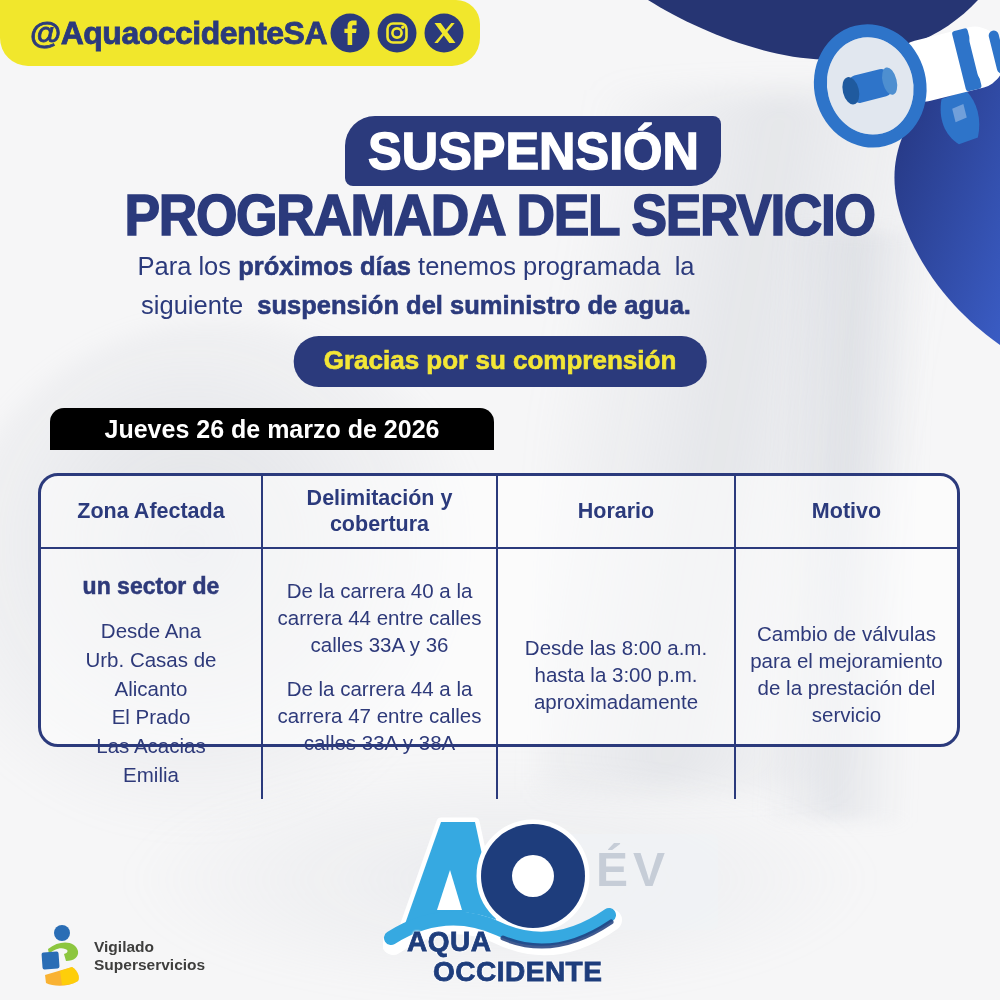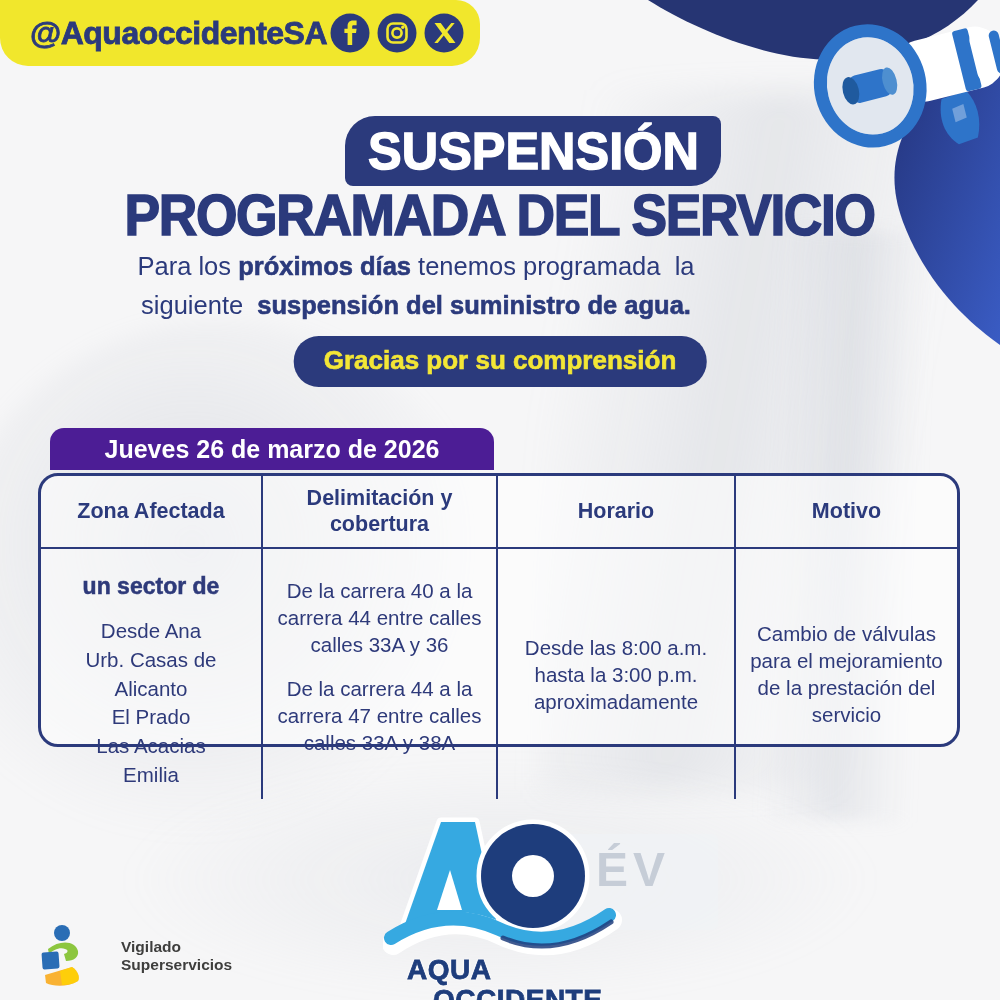--- a/index.html
+++ b/index.html
@@ -58,22 +58,22 @@
     font-size:25.5px; line-height:1.52; color:#2b3a7c; white-space:pre-wrap;
   }
   .intro b{-webkit-text-stroke:.6px #2b3a7c;}
   .thanks-pill{
     position:absolute; left:50%; top:336px; transform:translateX(-50%);
     background:#2b3a7c; border-radius:25px; padding:9px 30px 11px 30px;
   }
   .thanks-pill span{color:#f3e636; font-size:26px; font-weight:bold; -webkit-text-stroke:.6px #f3e636;}
   
   .date-tab{
-    position:absolute; left:50px; top:428px; width:444px; height:42px;
-    background:#4c1d95; border-radius:14px 14px 0 0;
+    position:absolute; left:50px; top:408px; width:444px; height:42px;
+    background:#000000; border-radius:14px 14px 0 0;
     display:flex; align-items:center; justify-content:center;
   }
   .date-tab span{color:#ffffff; font-size:25px; font-weight:bold;}
   .table{
     position:absolute; left:38px; top:473px; width:922px; height:274px;
     background:rgba(255,255,255,.55);
     border:3px solid #2b3a7c; border-radius:20px; box-sizing:border-box;
     display:grid; grid-template-columns:222px 235px 238px 1fr; grid-template-rows:73px 1fr;
   }
   .cell{box-sizing:border-box; display:flex; flex-direction:column; align-items:center; justify-content:center; text-align:center;}
@@ -86,26 +86,25 @@
   .td-delim{justify-content:flex-start; padding-top:28px; gap:17px;}
   .td-delim p{margin:0;}
   
   .logo{position:absolute; left:383px; top:812px; width:270px; height:180px;}
   .logo svg{position:absolute; left:0; top:0;}
   .logo-name{position:absolute; left:24px; top:116px; line-height:1.0;}
   .logo-name div{
     font-size:28px; font-weight:bold; color:#1e3d7c; letter-spacing:.5px;
     -webkit-text-stroke:.8px #1e3d7c;
     text-shadow:0 0 3px #fff,0 0 3px #fff,0 0 3px #fff;
-    margin-top:28px;
   }
   .logo-name .l2{margin-left:26px; margin-top:2px;}
   
   .vigilado{position:absolute; left:36px; top:925px; display:flex; align-items:center; gap:10px;}
-  .vigilado-text{font-size:15.5px; font-weight:bold; color:#3e3e3d; line-height:1.15;margin-left:27px;}
+  .vigilado-text{font-size:15.5px; font-weight:bold; color:#3e3e3d; line-height:1.15;}
 </style>
 </head>
 <body>
 
 <div class="canvas">
 
   <div class="ph ph-blob1"></div>
   <div class="ph ph-blob2"></div>
   <div class="ph ph-pipe"></div>
   <div class="ph ph-blob3"></div>

